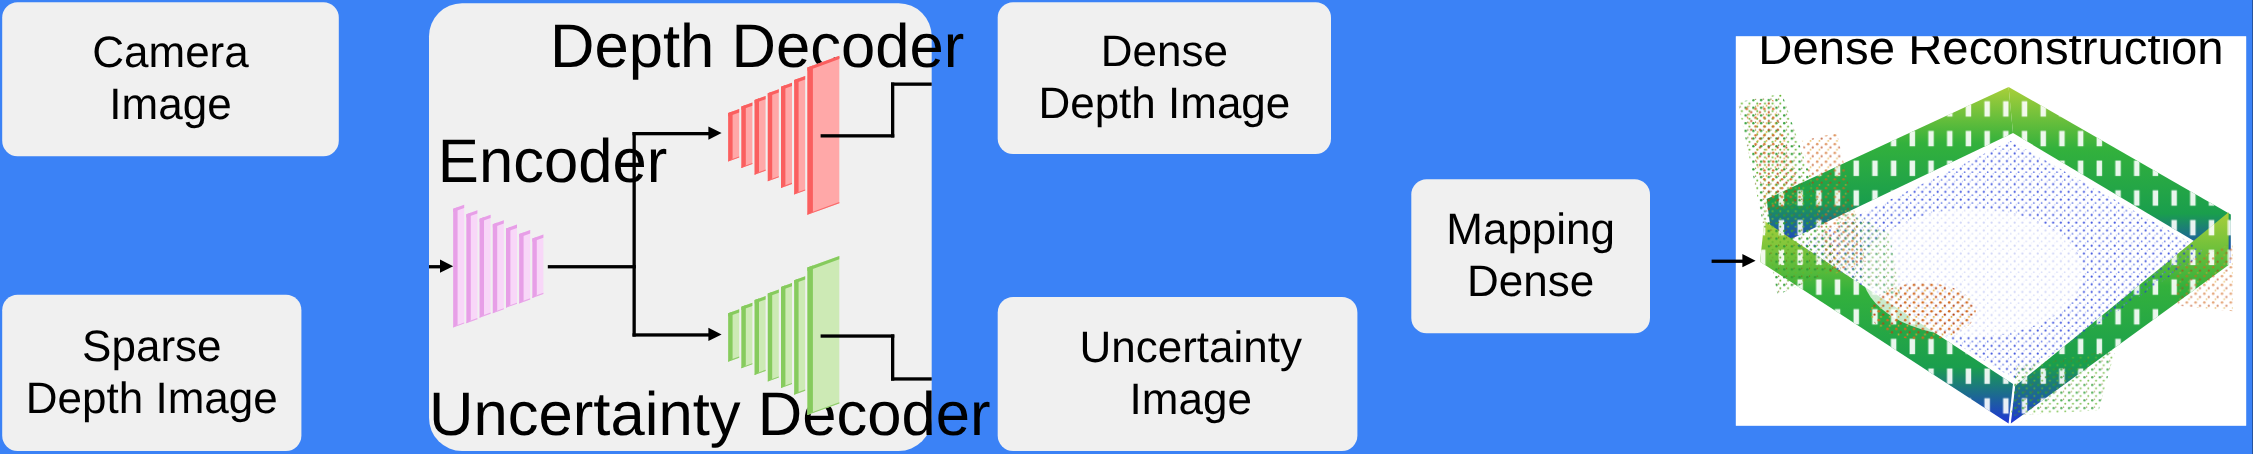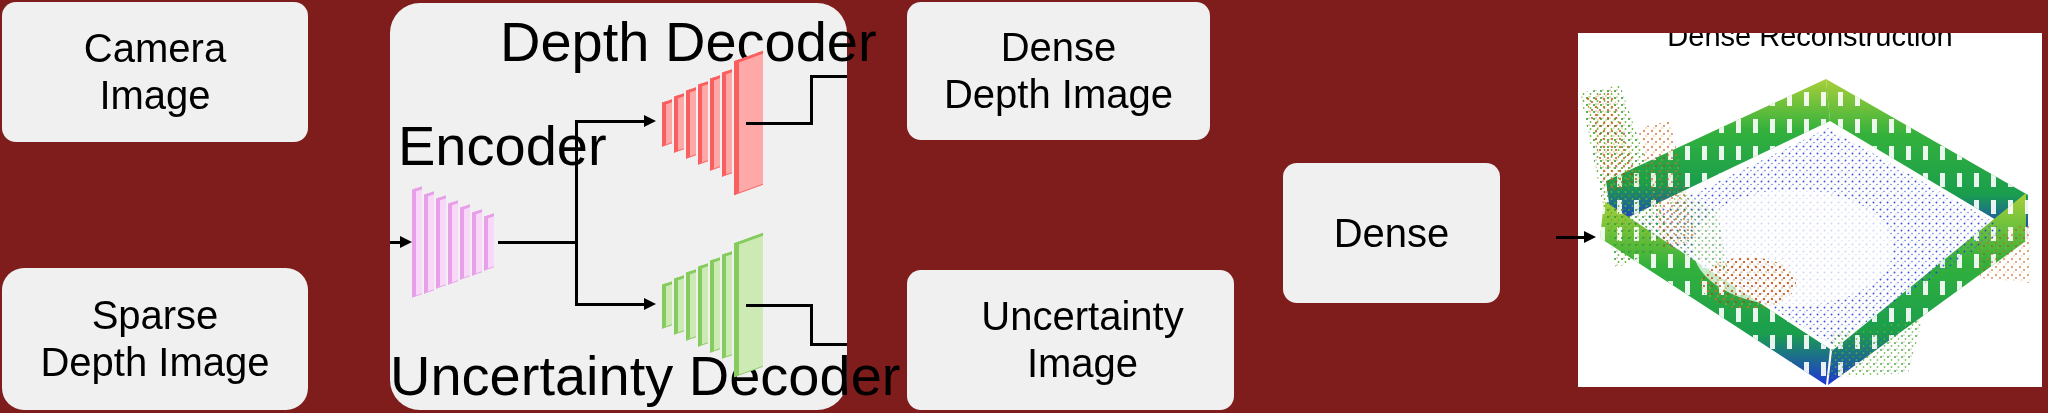--- a/index.html
+++ b/index.html
@@ -1,24 +1,24 @@
 <!DOCTYPE html>
 <html><head>
 <meta charset="utf-8">
 <style>
   html,body{margin:0;padding:0;background:#000;}
-  .canvas{position:relative;width:2048px;height:413px;background:#7f1d1d;overflow:hidden;
+  .canvas{position:relative;width:2048px;height:413px;background:#3b82f6;overflow:hidden;
           font-family:"Liberation Sans","DejaVu Sans",sans-serif;color:#000;}
 
   
   .box{position:absolute;background:#f0f0f0;border-radius:14px;
        display:flex;flex-direction:column;justify-content:center;align-items:center;
        font-size:40px;line-height:1.17;text-align:center;}
   .box-camera{left:2px;top:2px;width:306px;height:140px;}
-  .box-sparse{left:2px;top:268px;width:306px;height:142px;border-radius:22px;}
+  .box-sparse{left:2px;top:268px;width:272px;height:142px;}
   .box-dense{left:907px;top:2px;width:303px;height:138px;}
   .box-unc{left:907px;top:270px;width:303px;height:140px;padding-left:24px;}
   .box-mapping{left:1283px;top:163px;width:217px;height:140px;}
 
   
   .bigbox{position:absolute;left:390px;top:3px;width:457px;height:407px;
           background:#f0f0f0;border-radius:30px;}
   .netlabel{position:absolute;font-size:56px;white-space:nowrap;}
   .lbl-depthdec{top:6px;left:0;width:100%;text-align:center;padding-left:110px;box-sizing:border-box;}
   .lbl-encoder{top:110px;left:8px;}
@@ -39,21 +39,21 @@
   .slab.big{width:24px;border-left-width:5px;}
 
   
   .hline{position:absolute;height:3px;background:#000;}
   .vline{position:absolute;width:3px;background:#000;}
   .ah{position:absolute;width:0;height:0;border-top:6px solid transparent;
       border-bottom:6px solid transparent;border-left:12px solid #000;}
 
   
   .pc{position:absolute;left:1578px;top:33px;width:464px;height:354px;background:#fff;overflow:hidden;}
-  .pc-title{position:absolute;top:-13px;left:0;width:100%;text-align:center;font-size:29px;
+  .pc-title{position:absolute;top:-13px;left:0;width:100%;text-align:center;font-size:43px;
             white-space:nowrap;z-index:2;}
   .pc svg{position:absolute;left:0;top:0;}
   .pc-arrow-line{position:absolute;left:1556px;top:236px;width:30px;height:3px;background:#000;z-index:3;}
   .pc-arrow-head{position:absolute;left:1584px;top:231px;z-index:3;}
 </style>
 </head>
 <body>
 
 <div class="canvas">
 
@@ -120,20 +120,21 @@
   <div class="box box-dense">
     <span>Dense</span>
     <span>Depth Image</span>
   </div>
   <div class="box box-unc">
     <span>Uncertainty</span>
     <span>Image</span>
   </div>
 
   <div class="box box-mapping">
+    <span>Mapping</span>
     <span>Dense</span>
   </div>
 
   <div class="pc-arrow-line"></div>
   <div class="ah pc-arrow-head"></div>
 
   <div class="pc">
     <div class="pc-title">Dense Reconstruction</div>
     <svg width="464" height="354" viewBox="0 0 464 354">
       <defs>

